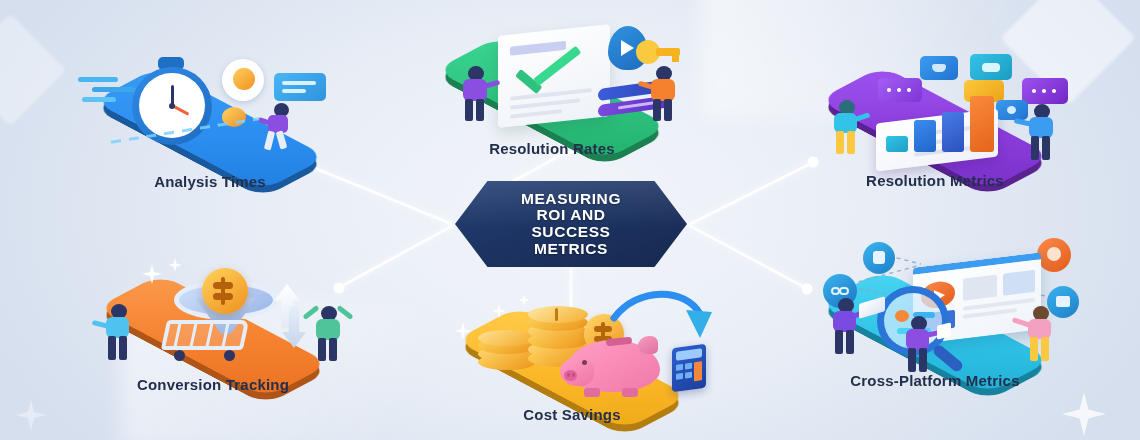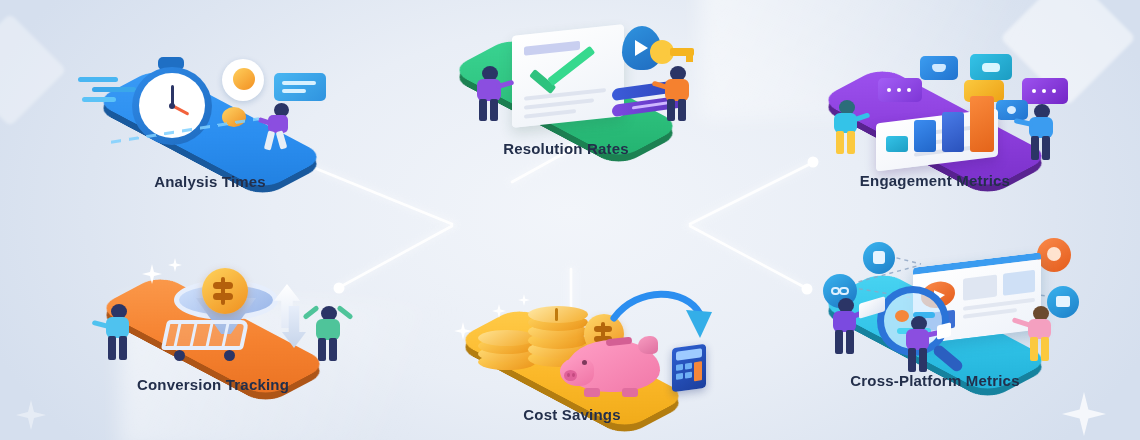--- a/index.html
+++ b/index.html
@@ -249,21 +249,21 @@
           <div class="p-leg" style="left:10px; top:28px; width:7px; height:19px; background:#e8eef6; transform:rotate(14deg);"></div>
           <div class="p-leg" style="left:22px; top:28px; width:7px; height:18px; background:#e8eef6; transform:rotate(-16deg);"></div>
         </div>
 
         <div class="shape" style="left:40px; top:74px; width:150px; height:3px; background:repeating-linear-gradient(90deg,#7fd0ff 0 10px,transparent 10px 18px); transform:rotate(-9deg); opacity:0.85;"></div>
       </div>
     </div>
     <div class="node-label" style="top:118px;">Analysis Times</div>
   </div>
 
-  <div class="node" style="left:426px; top:22px; width:280px; height:140px;">
+  <div class="node" style="left:412px; top:22px; width:280px; height:140px;">
     <div class="card-wrap">
       <div class="slab" style="top:30px;">
         <div class="side" style="background:#23a167;"></div>
         <div class="top" style="background:linear-gradient(135deg,#3ad492,#2ec27e 55%,#23b270);"></div>
       </div>
       <div class="art">
 
         <div class="shape" style="left:86px; top:8px; width:112px; height:92px; background:linear-gradient(160deg,#ffffff,#eef2f8); border-radius:4px; box-shadow:0 6px 14px rgba(30,80,60,0.16); transform:skewY(-6deg);">
           <div class="shape" style="left:12px; top:12px; width:56px; height:9px; background:#c9cff0; border-radius:2px;"></div>
           <div class="shape" style="left:12px; top:62px; width:82px; height:4px; background:#dfe4ef; border-radius:2px;"></div>
@@ -362,21 +362,21 @@
         </div>
         <div class="person" style="left:230px; top:52px; width:46px; height:58px;">
           <div class="p-head" style="left:14px; top:0; width:16px; height:15px; background:#2b3566;"></div>
           <div class="p-body" style="left:9px; top:13px; width:24px; height:21px; background:#3b9cf0; border-radius:6px;"></div>
           <div class="p-arm" style="left:-6px; top:16px; width:19px; height:5px; background:#3b9cf0; transform:rotate(12deg);"></div>
           <div class="p-leg" style="left:11px; top:32px; width:8px; height:24px;"></div>
           <div class="p-leg" style="left:22px; top:32px; width:8px; height:24px;"></div>
         </div>
       </div>
     </div>
-    <div class="node-label" style="top:120px;">Engagement Metrics</div>
+    <div class="node-label" style="top:120px;">Resolution Metrics</div>
   </div>
 
   <div class="node" style="left:68px; top:258px; width:290px; height:140px;">
     <div class="card-wrap">
       <div class="slab" style="top:32px;">
         <div class="side" style="background:#d96a1d;"></div>
         <div class="top" style="background:linear-gradient(135deg,#fb9a4c,#f5812f 55%,#ea7222);"></div>
       </div>
       <div class="art">
 
@@ -563,14 +563,21 @@
           <div class="p-body" style="left:9px; top:13px; width:23px; height:20px; background:#f4a0c0; border-radius:6px;"></div>
           <div class="p-arm" style="left:-7px; top:14px; width:19px; height:5px; background:#f4a0c0; transform:rotate(18deg);"></div>
           <div class="p-leg" style="left:11px; top:31px; width:8px; height:24px; background:#fbc93f;"></div>
           <div class="p-leg" style="left:22px; top:31px; width:8px; height:24px; background:#fbc93f;"></div>
         </div>
       </div>
     </div>
     <div class="node-label" style="top:120px;">Cross-Platform Metrics</div>
   </div>
 
+  <div class="hub">
+    <div class="hub-shape"></div>
+    <div class="hub-text">MEASURING
+ROI AND
+SUCCESS
+METRICS</div>
+  </div>
 
 </div>
 
 </body></html>

